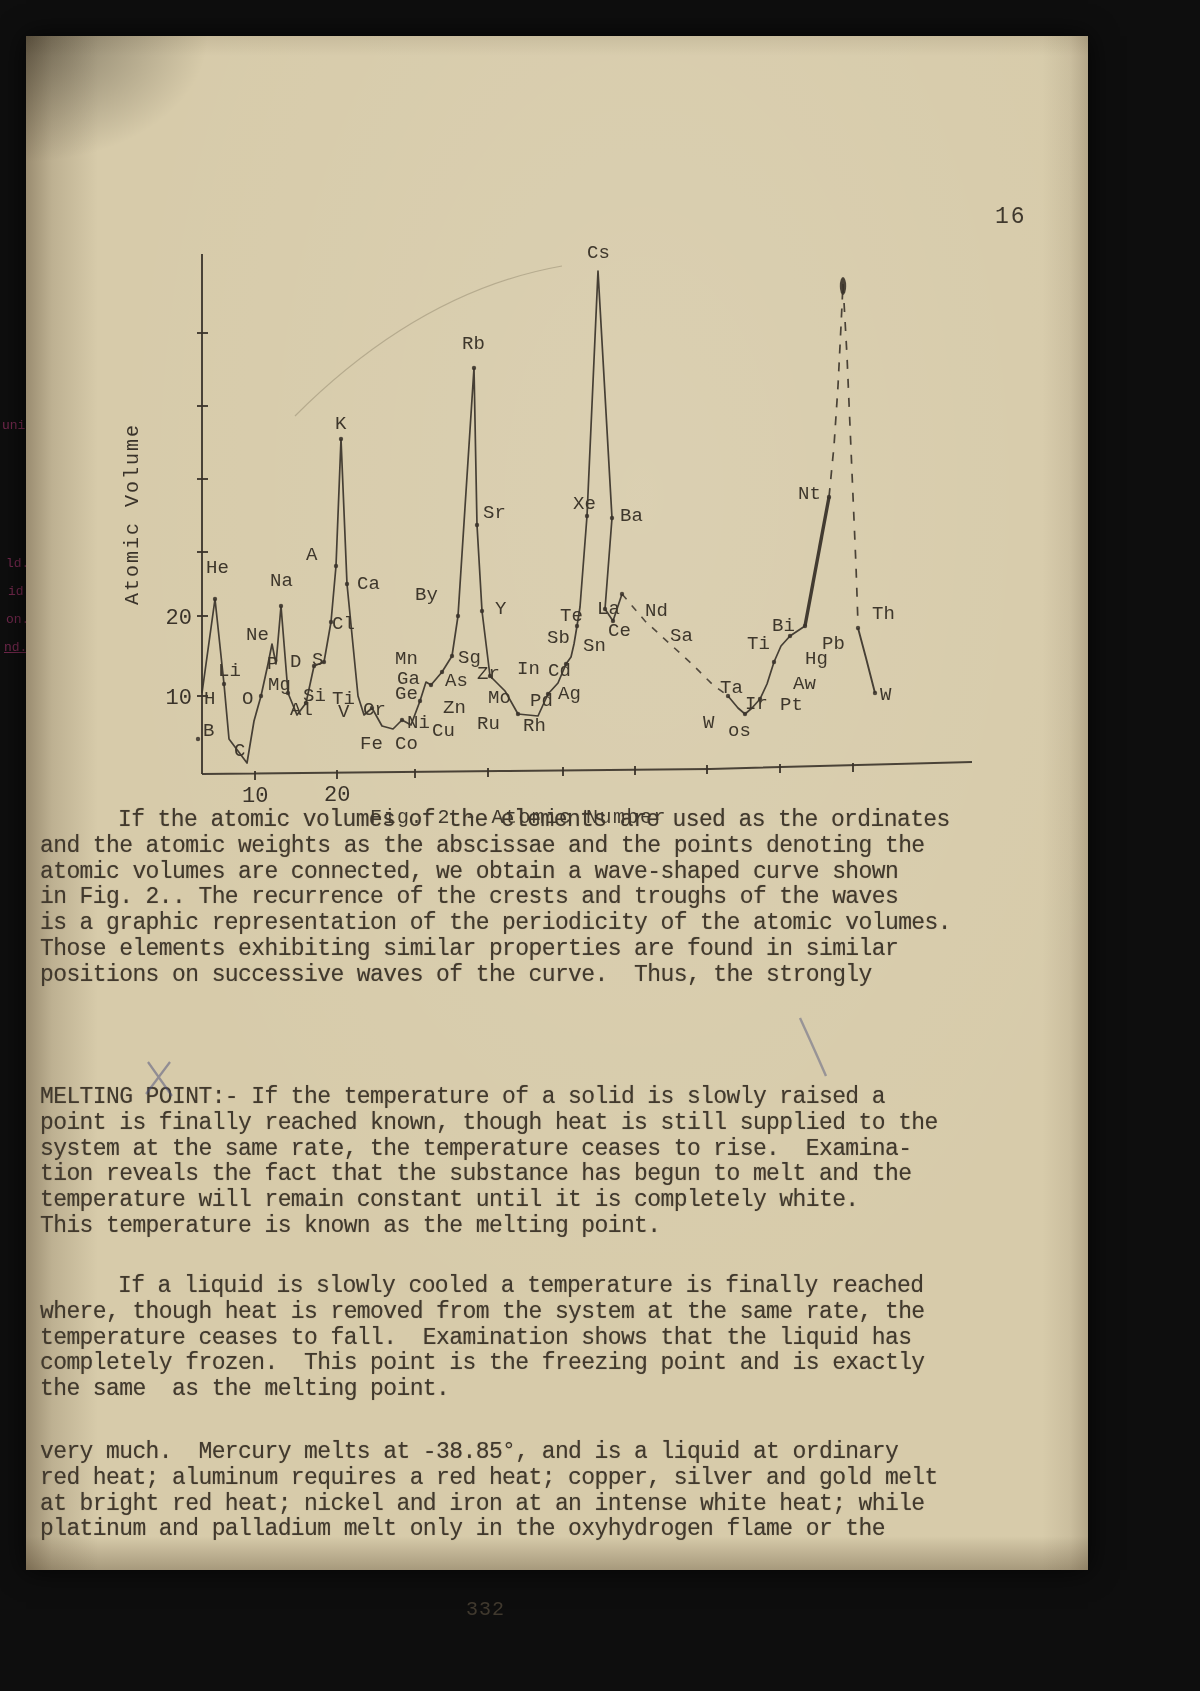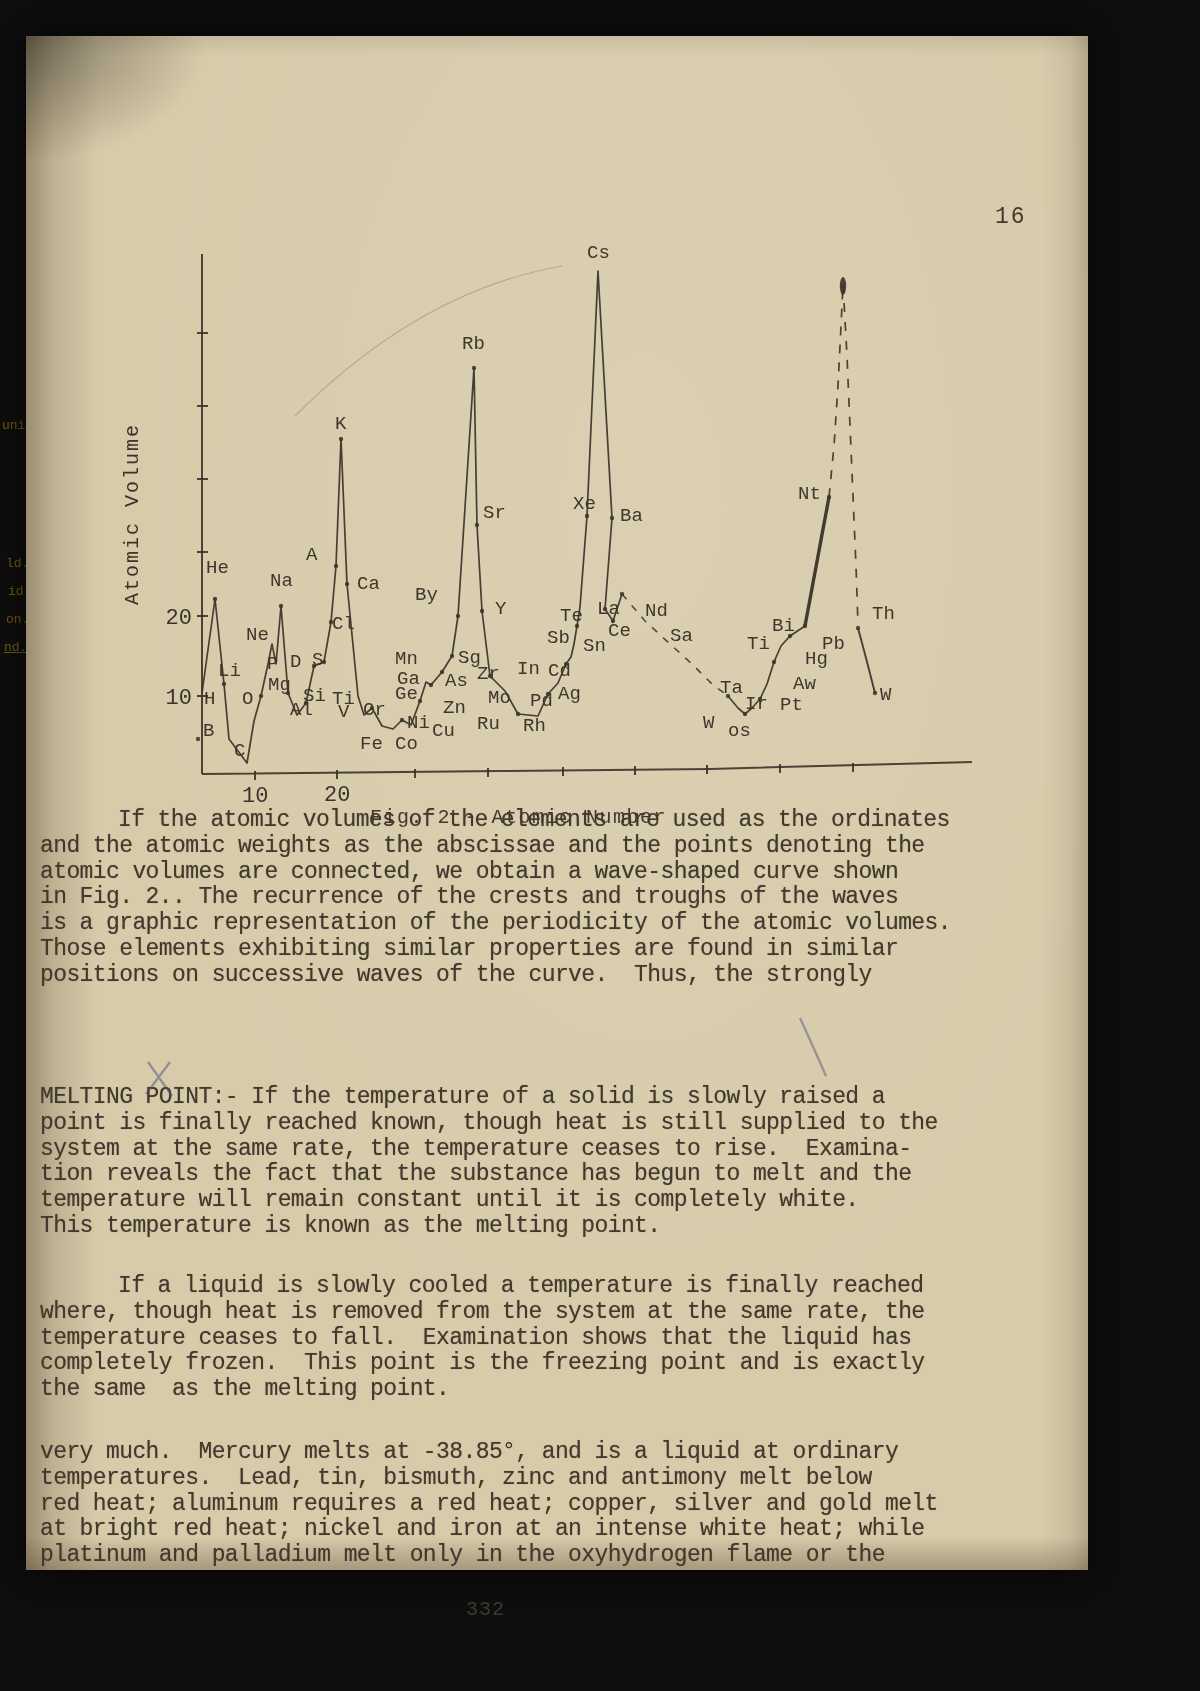--- a/index.html
+++ b/index.html
@@ -3,21 +3,21 @@
 <meta charset="utf-8">
 <style>
   html,body{margin:0;padding:0;}
   body{
     width:1200px;height:1691px;position:relative;
     background:#0e0e0e;
     font-family:"Liberation Mono","DejaVu Sans Mono",monospace;
     overflow:hidden;
   }
   .edge-frag{
-    position:absolute;color:#eab308;opacity:.45;font-size:13px;
+    position:absolute;color:#ec4899;opacity:.45;font-size:13px;
     font-family:"Liberation Mono","DejaVu Sans Mono",monospace;
   }
   .page{
     position:absolute;left:26px;top:0;width:1062px;height:1534px;
     background:
       radial-gradient(ellipse at 58% 30%, rgba(255,255,255,0.09), rgba(0,0,0,0) 62%),
       radial-gradient(ellipse 260px 180px at 0% 0%, rgba(20,15,8,0.45), rgba(0,0,0,0) 70%),
       linear-gradient(90deg, rgba(55,38,18,0.38) 0px, rgba(55,38,18,0.16) 26px, rgba(0,0,0,0) 72px),
       linear-gradient(270deg, rgba(55,38,18,0.22) 0px, rgba(55,38,18,0.08) 18px, rgba(0,0,0,0) 46px),
       linear-gradient(0deg, rgba(55,38,18,0.30) 0px, rgba(0,0,0,0) 34px),
@@ -219,21 +219,20 @@
       </div>
       <div class="para" style="top: 1238px;">
         <div class="tline indent">If a liquid is slowly cooled a temperature is finally reached</div>
         <div class="tline">where, though heat is removed from the system at the same rate, the</div>
         <div class="tline">temperature ceases to fall.  Examination shows that the liquid has</div>
         <div class="tline">completely frozen.  This point is the freezing point and is exactly</div>
         <div class="tline">the same  as the melting point.</div>
       </div>
       <div class="para" style="top: 1404px;">
         <div class="tline">very much.  Mercury melts at -38.85°, and is a liquid at ordinary</div>
-        <div class="tline">temperatures.  Lead, tin, bismuth, zinc and antimony melt below</div>
         <div class="tline">red heat; aluminum requires a red heat; copper, silver and gold melt</div>
         <div class="tline">at bright red heat; nickel and iron at an intense white heat; while</div>
         <div class="tline">platinum and palladium melt only in the oxyhydrogen flame or the</div>
       </div>
     </div>
 
   <div class="pagenum-bottom">332</div>
 
   <svg id="marks" width="1062" height="1662">
     <path d="M122,1026 L146,1060 M144,1026 L120,1058" stroke="rgba(75,80,125,0.5)" stroke-width="2.2" fill="none"></path>

